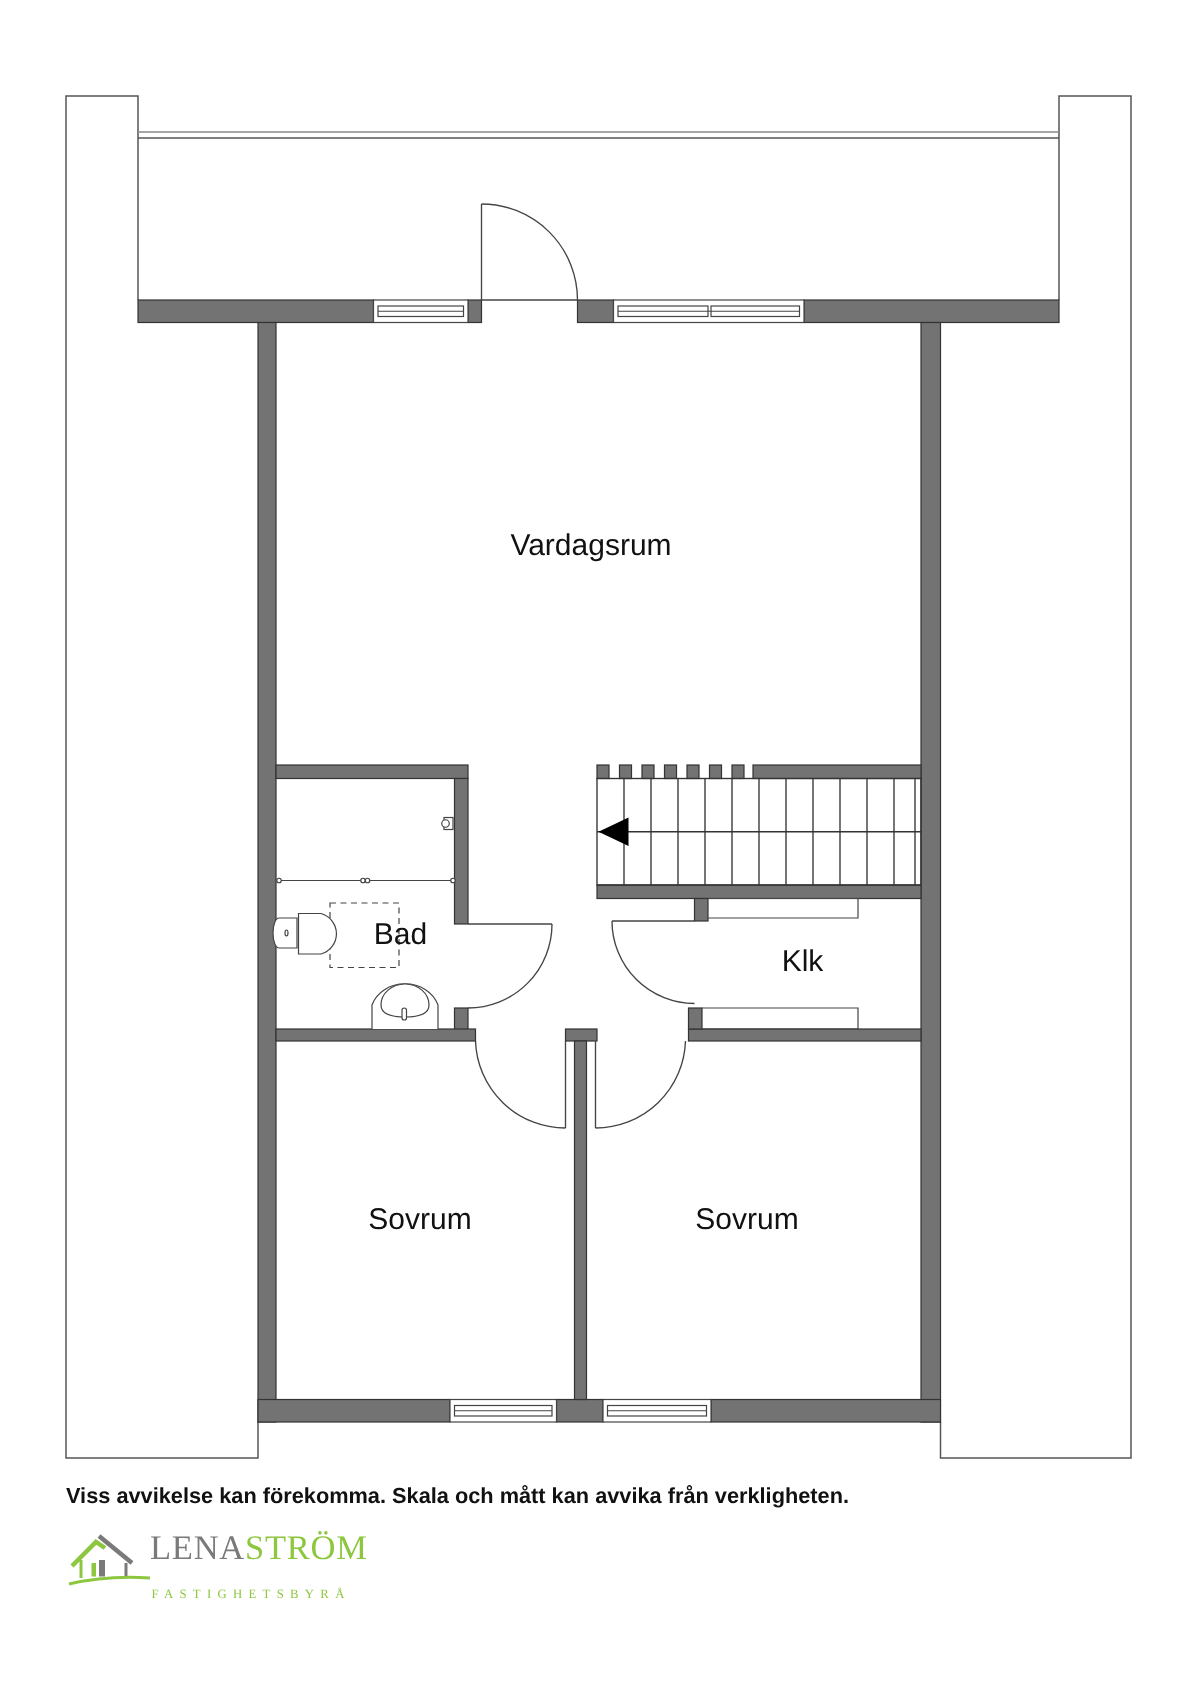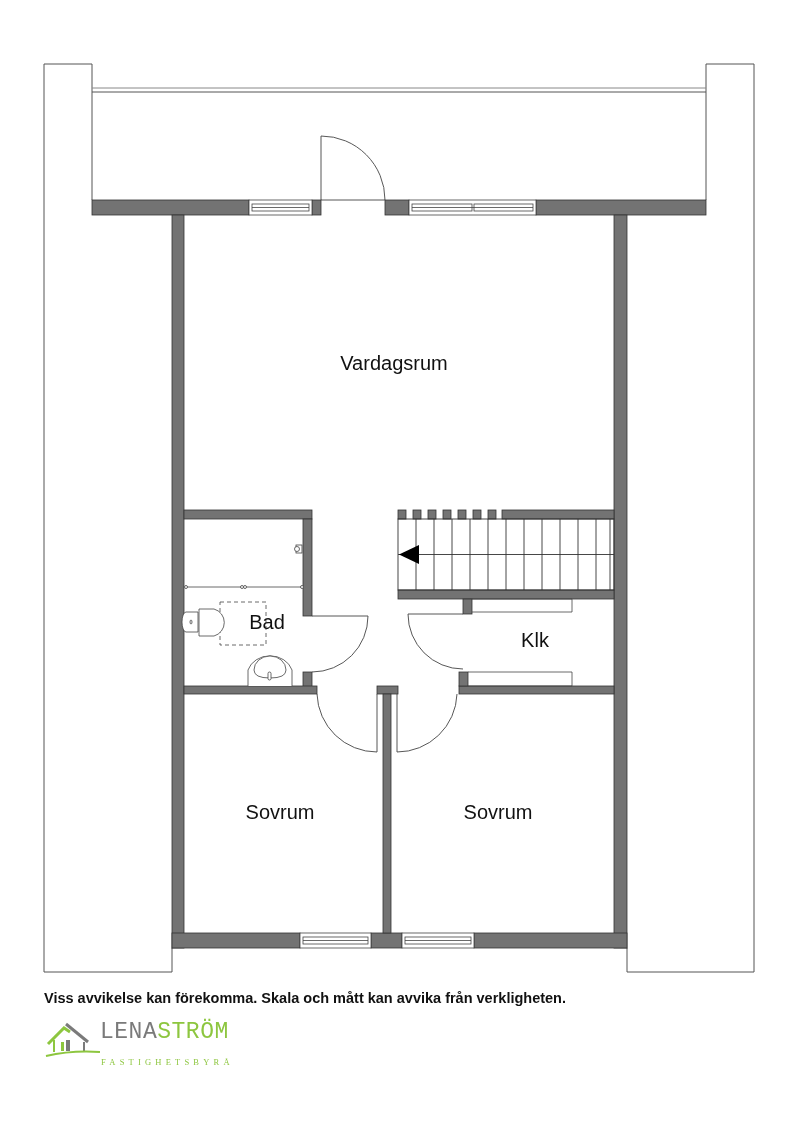--- a/index.html
+++ b/index.html
@@ -1,21 +1,21 @@
 <!DOCTYPE html>
 <html><head>
 <meta charset="utf-8">
 <style>
   html, body { margin:0; padding:0; background:#ffffff; }
   body { width:800px; height:1124px; position:relative; overflow:hidden; font-family:"Liberation Sans", sans-serif; }
   #plan { position:absolute; left:0; top:0; }
   .room-label { font-family:"Liberation Sans", sans-serif; font-size:20px; fill:#111111; }
   .disclaimer { position:absolute; left:44px; top:990px; font-size:14.5px; color:#111111; font-family:"Liberation Sans", sans-serif; white-space:nowrap;font-weight:bold; }
   .logo { position:absolute; left:44px; top:1018px; width:220px; height:44px; }
-  .logo-name { position:absolute; left:56px; top:2px; font-family:Liberation Mono, monospace; font-size:23px; letter-spacing:0.5px; line-height:24px; white-space:nowrap; }
+  .logo-name { position:absolute; left:56px; top:2px; font-family:Liberation Serif, serif; font-size:23px; letter-spacing:0.5px; line-height:24px; white-space:nowrap; }
   .logo-name .p1 { color:#7a7a7a; }
   .logo-name .p2 { color:#8dc63f; }
   .logo-sub { position:absolute; left:57px; top:39px; font-family:"Liberation Serif", serif; font-size:8.5px; letter-spacing:4.2px; color:#8dc63f; white-space:nowrap; }
   .logo-mark { position:absolute; left:0; top:0; }
 </style>
 </head>
 <body>
 
 <svg id="plan" width="800" height="985" viewBox="0 0 800 985" xmlns="http://www.w3.org/2000/svg">
 

